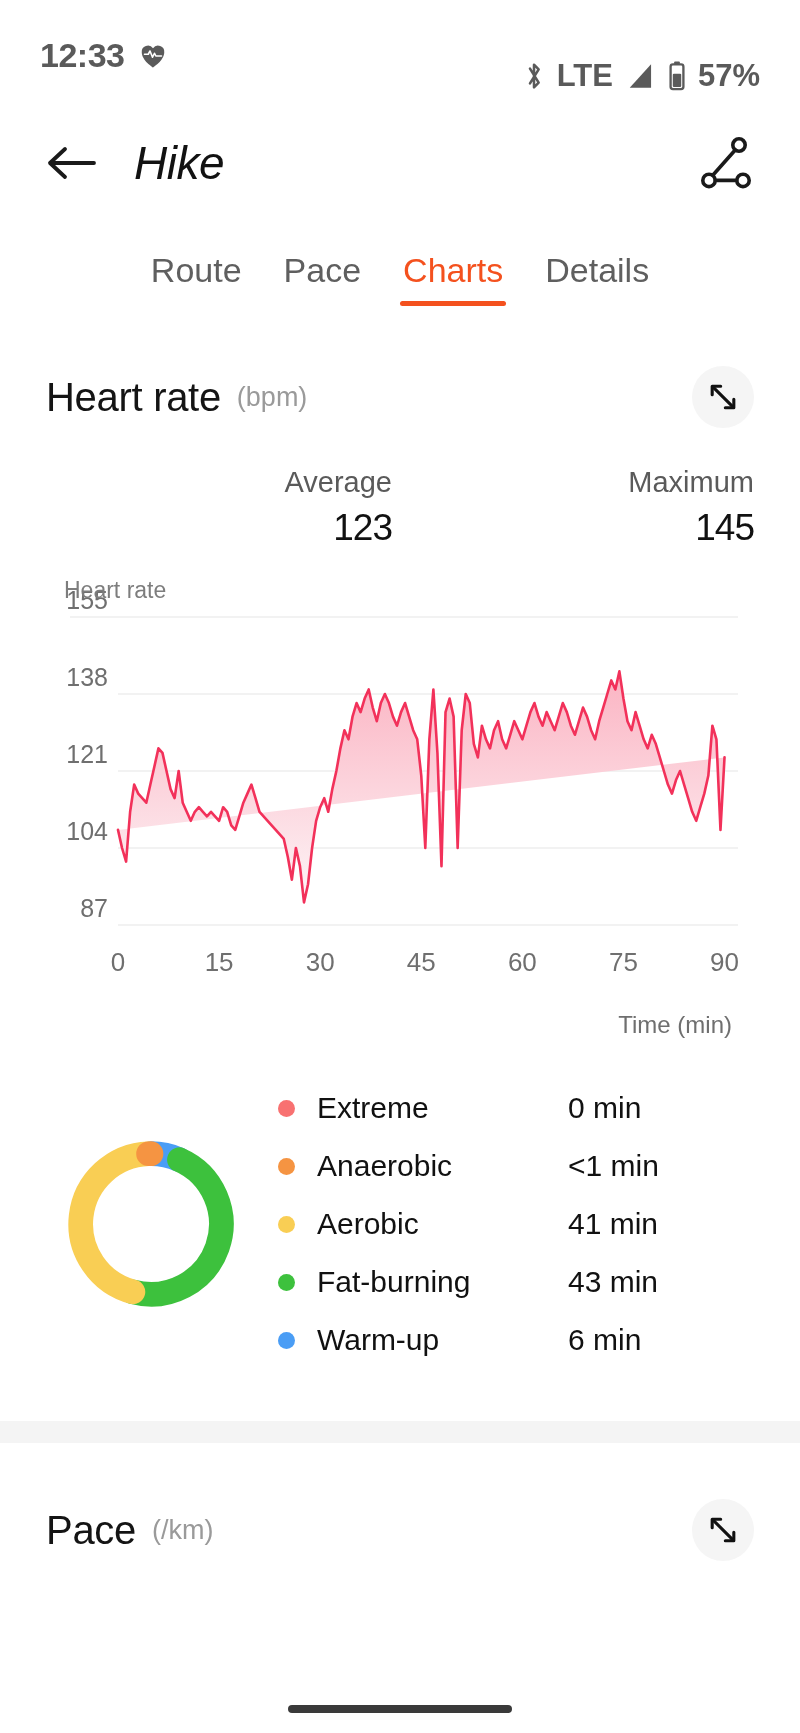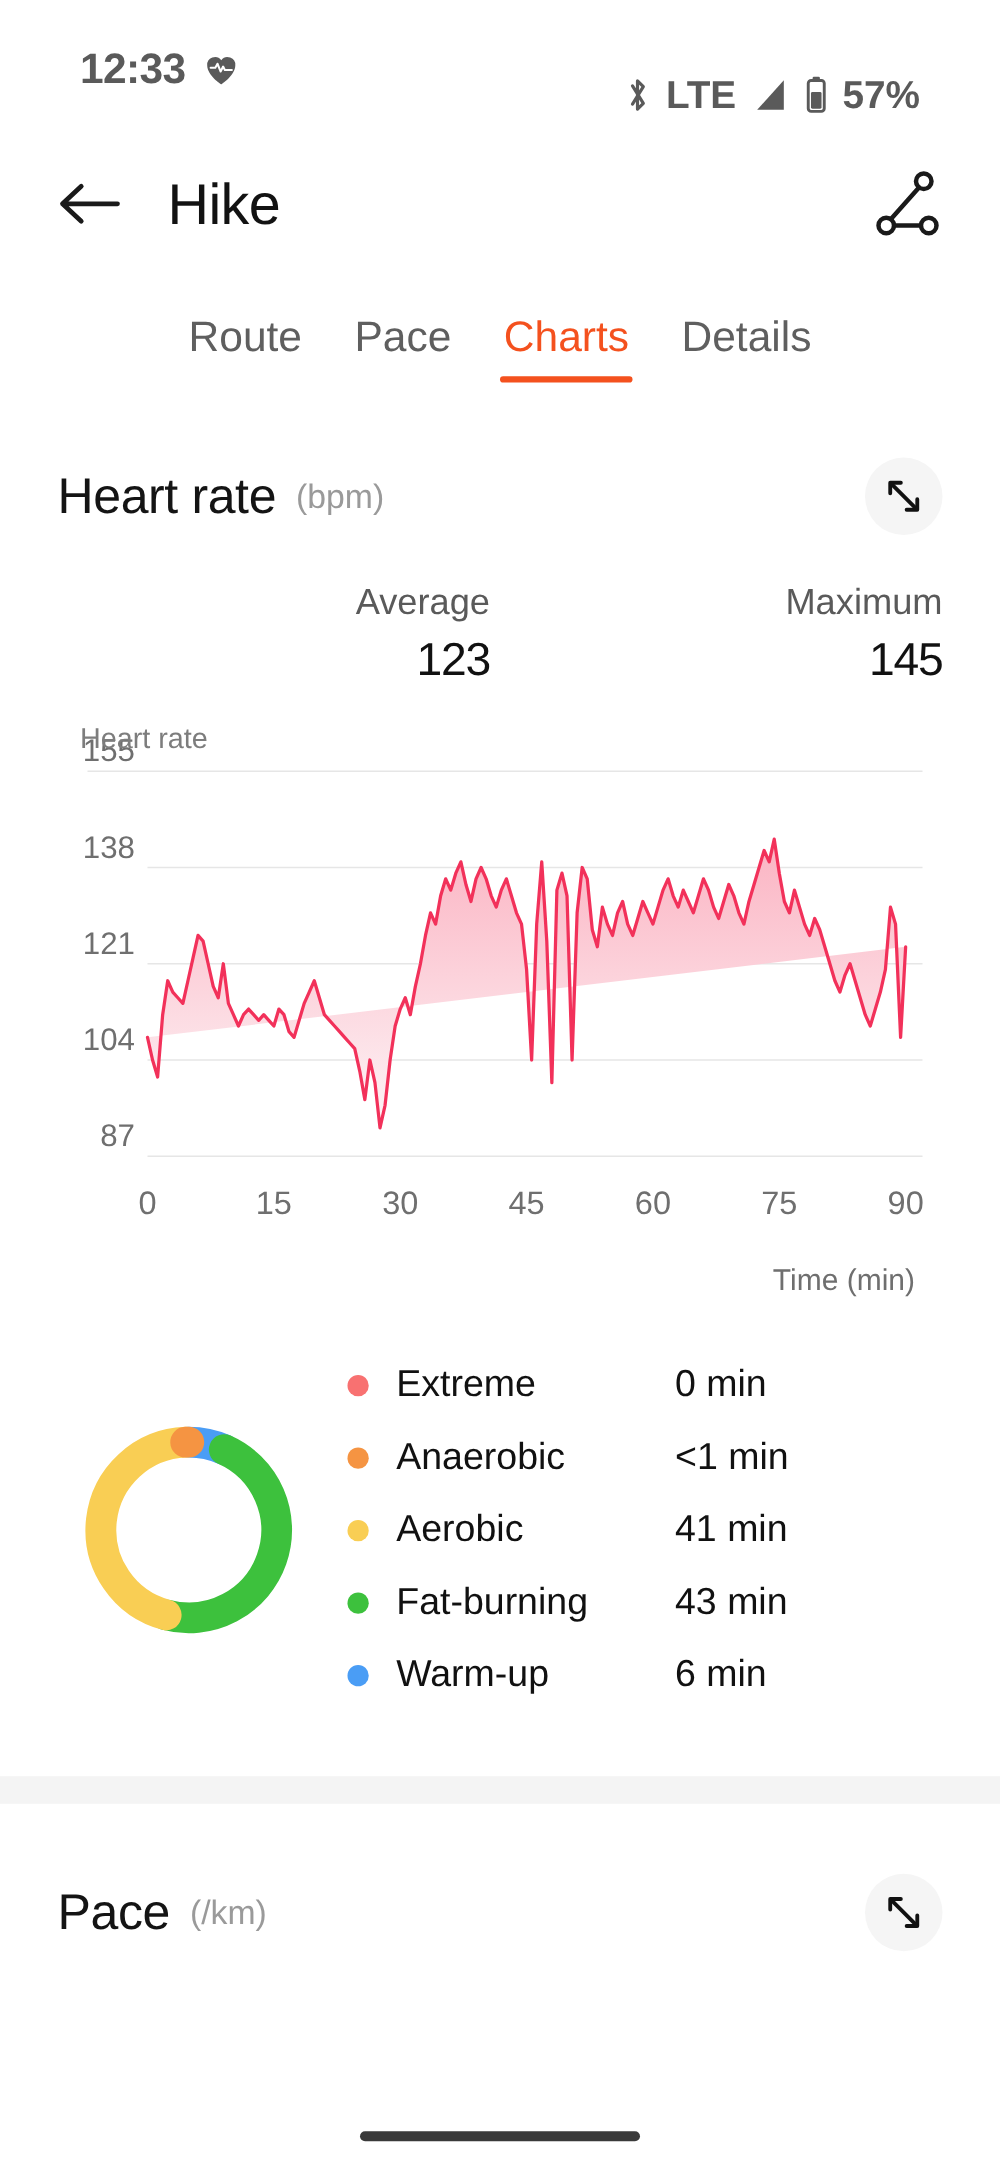--- a/index.html
+++ b/index.html
@@ -9,34 +9,35 @@
     font-family:"Liberation Sans", sans-serif;
     color:#1a1a1a;
     position:relative;
     overflow:hidden;
   }
 
   
   .statusbar {
     height:110px;
     display:flex; align-items:center; justify-content:space-between;
-    padding:0 64px;
+    padding:0 40px;
   }
   .sb-left { display:flex; align-items:center; gap:14px; }
   .sb-time { font-size:34px; font-weight:600; color:#5a5a5a; letter-spacing:-0.5px; }
   .sb-right { display:flex; align-items:center; gap:11px;margin-top:41px; }
   .sb-lte { font-size:31px; font-weight:600; color:#5a5a5a; letter-spacing:0px; }
   .sb-batt { font-size:31px; font-weight:600; color:#5a5a5a; }
   .ic { display:inline-flex; align-items:center; }
 
   
   .appbar {
     height:105px;
     display:flex; align-items:center;
     padding:0 46px;
+    font-style:italic;
   }
   .appbar-title {
     font-size:46px; font-weight:400; color:#121212;
     margin-left:36px; letter-spacing:-0.5px;
   }
   .appbar-spacer { flex:1; }
 
   
   .tabs {
     display:flex; justify-content:center; align-items:flex-end;
@@ -81,21 +82,21 @@
   }
   svg.hrchart { display:block; width:800px; height:440px; }
   .xaxis-caption {
     text-align:right; font-size:24px; color:#6f6f6f;
     padding-right:28px; margin-top:-6px;
   }
 
   
   .zones {
     display:flex; align-items:center;
-    padding:40px 60px 0 46px;
+    padding:40px 32px 0 46px;
   }
   .donut-wrap { width:210px; display:flex; justify-content:center; }
   .zone-list { flex:1; margin-left:22px; }
   .zone-row {
     display:flex; align-items:center;
     height:58px; margin-bottom:0px;
   }
   .zone-dot { width:17px; height:17px; border-radius:50%; flex:0 0 auto; }
   .zone-name { font-size:30px; color:#111; margin-left:22px; }
   .zone-time { font-size:30px; color:#111; margin-left:auto; width:200px; }

